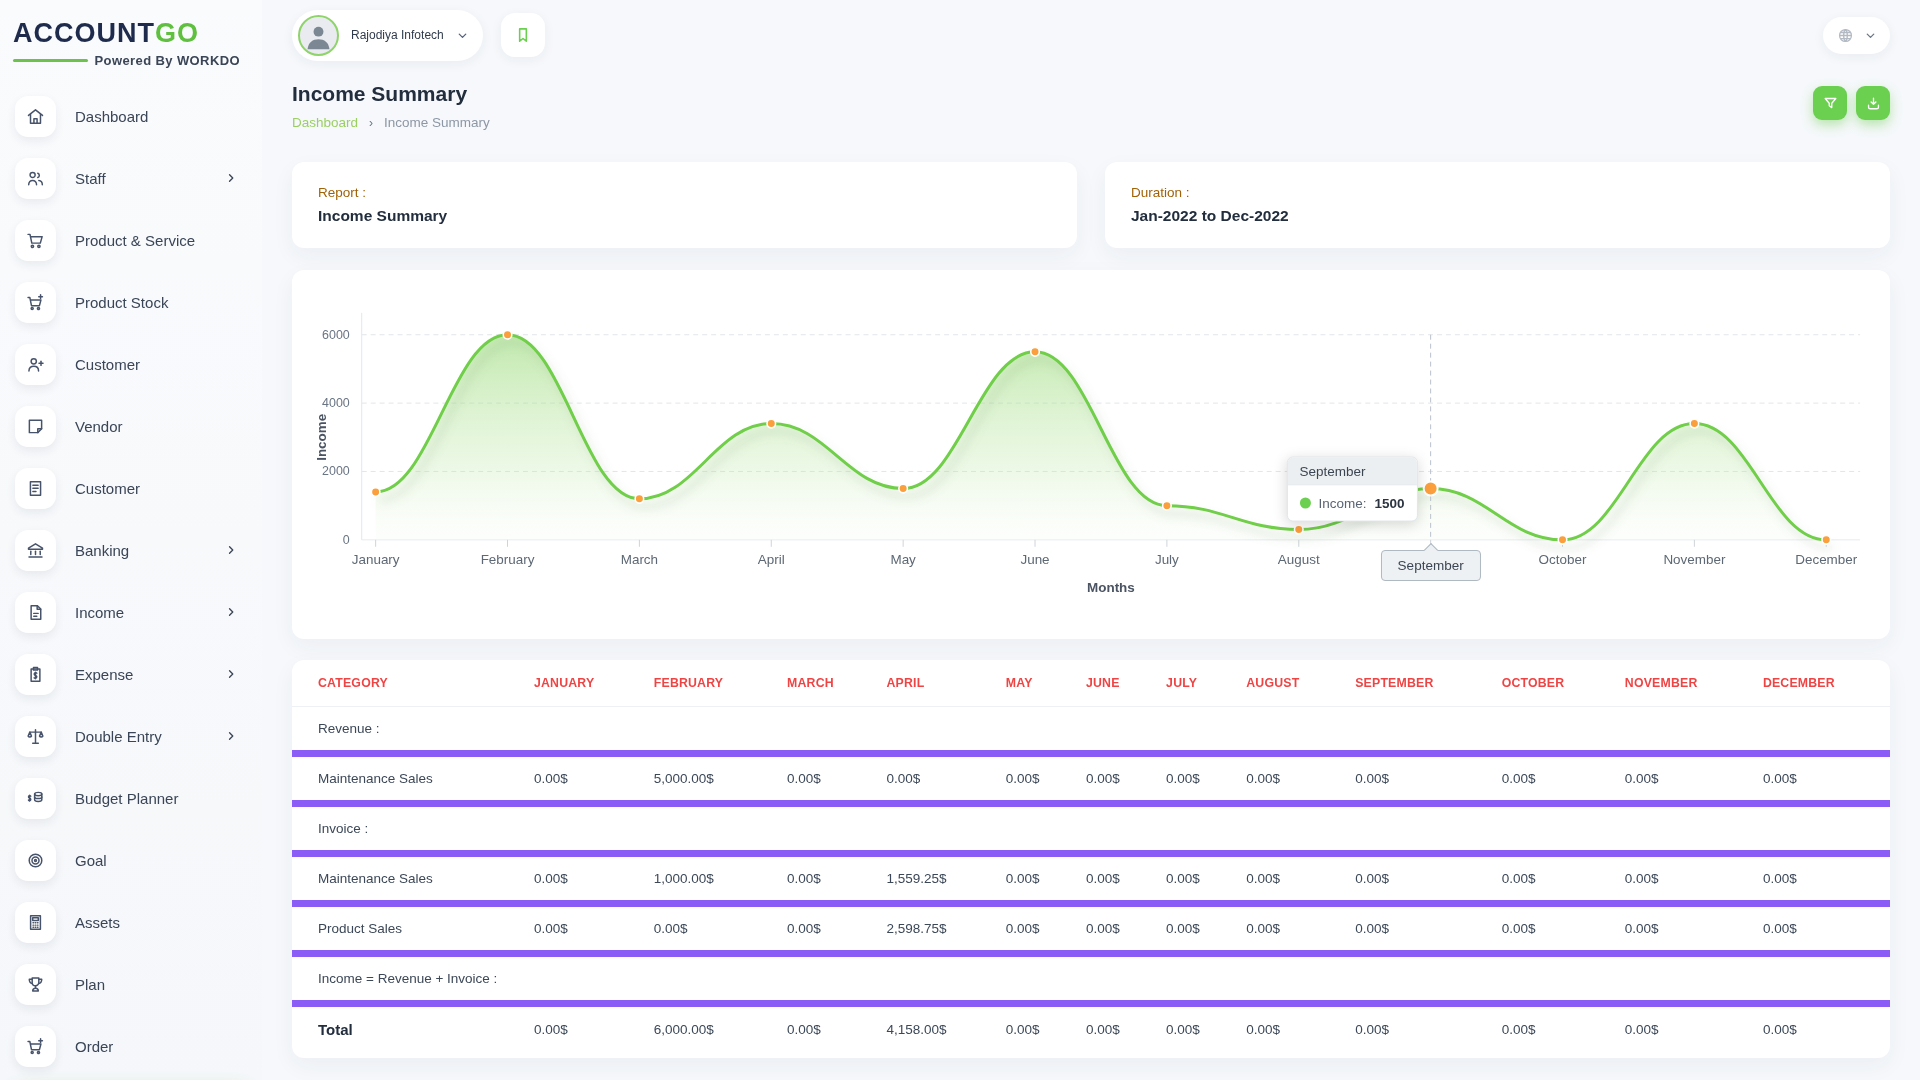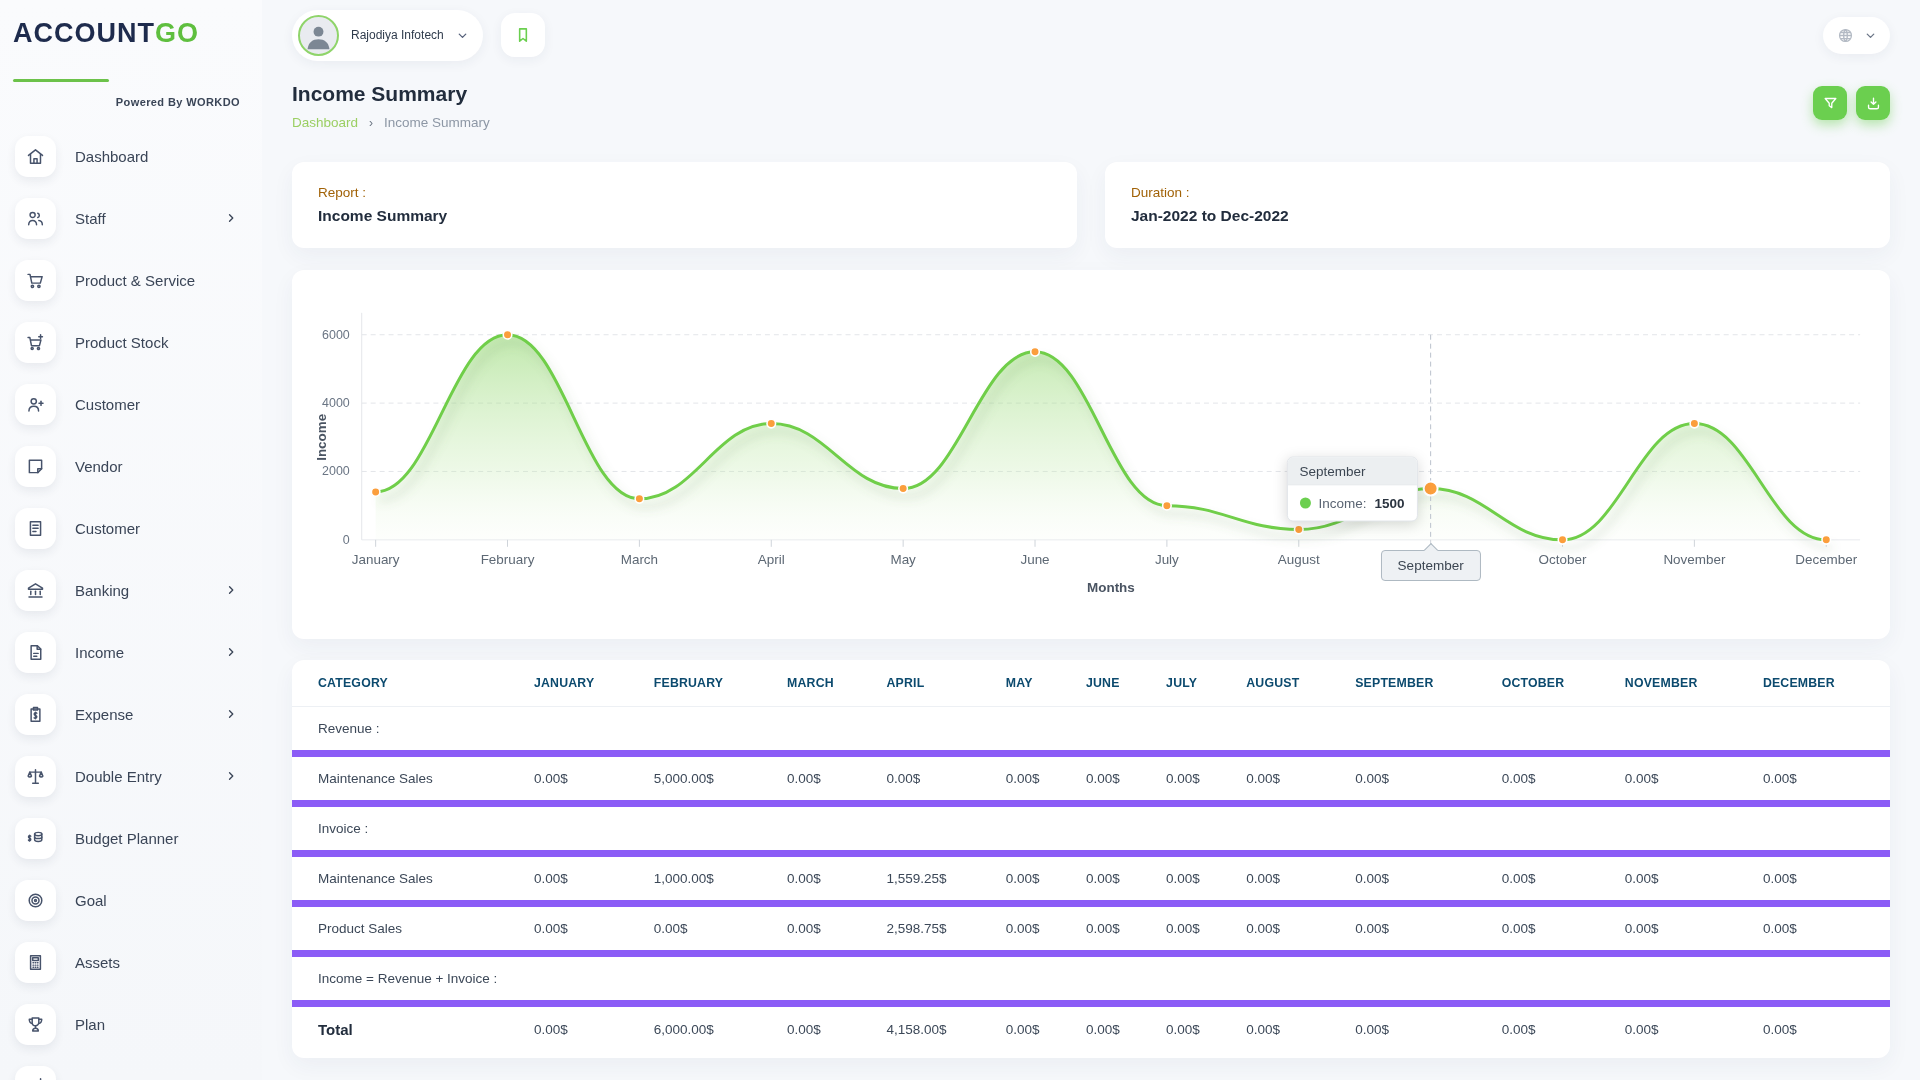--- a/index.html
+++ b/index.html
@@ -6,21 +6,21 @@
   body{font-family:"Liberation Sans",sans-serif;background:#f6f8fb;color:#2f3b4c;}
   .app{display:flex;width:1920px;height:1080px;overflow:hidden;}
 
   
   .sidebar{width:262px;flex:none;padding-top:12px;background:linear-gradient(180deg,#fafbfd,#f5f7fa);position:relative;}
   .logo{padding:8px 22px 10px 13px;cursor:pointer;}
   .logo-text{font-size:27px;font-weight:bold;letter-spacing:1px;color:#1e2b4d;line-height:1;}
   .logo-text .green{color:#5fbf3f;}
   .logo-sub{display:flex;align-items:center;gap:7px;margin-top:6px;}
   .logo-line{flex:1;height:3px;background:#6cc24a;border-radius:2px;}
-  .logo-sub span.pb{font-size:11px;font-weight:bold;color:#3a4557;letter-spacing:.4px;white-space:nowrap;margin-top:43px;}
+  .logo-sub span.pb{font-size:13px;font-weight:bold;color:#3a4557;letter-spacing:.4px;white-space:nowrap;}
   .nav{padding:12px 12px 0 12px;display:flex;flex-direction:column;gap:10px;}
   .nav-item{display:flex;align-items:center;gap:19px;height:46px;padding:3px 10px 3px 3px;border-radius:15px;cursor:pointer;}
   .icon-box{width:41px;height:41px;border-radius:13px;background:#fff;box-shadow:0 4px 10px rgba(33,50,80,.08);display:flex;align-items:center;justify-content:center;color:#47536b;flex:none;}
   .icon-box svg{width:21px;height:21px;}
   .nav-label{font-size:15px;color:#3a4557;flex:1;}
   .nav-chevron{width:14px;height:14px;color:#3a4557;margin-right:2px;flex:none;}
   .nav-item.active{background:#6bcf4f;box-shadow:0 7px 16px rgba(107,207,79,.45);}
 
   
   main{flex:1;padding:0 30px;display:flex;flex-direction:column;overflow:hidden;min-width:0;}
@@ -58,21 +58,21 @@
   .tooltip{position:absolute;background:#fff;border:1px solid #e2e6ea;border-radius:6px;box-shadow:0 3px 14px rgba(0,0,0,.15);min-width:118px;transform:translate(calc(-100% - 13px),-50%);z-index:3;}
   .tt-head{background:#eceff1;padding:6px 12px;font-size:13.5px;color:#3c4652;border-bottom:1px solid #dfe3e6;border-radius:5px 5px 0 0;}
   .tt-body{padding:10px 12px;display:flex;align-items:center;gap:8px;font-size:13.5px;color:#5a6472;white-space:nowrap;}
   .tt-dot{width:11px;height:11px;border-radius:50%;background:#6bcf4f;flex:none;}
   .tt-value{font-weight:bold;color:#2b3440;}
   .axis-pointer{position:absolute;transform:translateX(-50%);background:#eef1f4;border:1px solid #aeb9c2;border-radius:4px;padding:7px 16px;font-size:13.5px;color:#3c4652;z-index:2;}
   .axis-pointer::before{content:"";position:absolute;top:-5.5px;left:50%;width:9px;height:9px;background:#eef1f4;border-left:1px solid #aeb9c2;border-top:1px solid #aeb9c2;transform:translateX(-50%) rotate(45deg);}
 
   .table-card{margin-top:21px;flex:none;overflow:hidden;padding-bottom:6px;}
   table{width:100%;border-collapse:collapse;font-size:13.5px;color:#3c4858;}
-  th{font-size:12.3px;letter-spacing:.2px;color:#0c4a6e;text-align:left;padding:16px 10px;border-bottom:1px solid #edf0f4;font-weight:bold;white-space:nowrap;}
+  th{font-size:12.3px;letter-spacing:.2px;color:#ef4444;text-align:left;padding:16px 10px;border-bottom:1px solid #edf0f4;font-weight:bold;white-space:nowrap;}
   th:first-child,td:first-child{padding-left:26px;}
   th:first-child{width:196px;}
   td{padding:14px 10px;border-bottom:7px solid #8b5cf6;}
   tr.total-row td{border-bottom:none;}
   tr.total-row td:first-child{font-weight:bold;font-size:15px;color:#222d3d;}
 </style>
 </head>
 <body>
 
 <div class="app">

